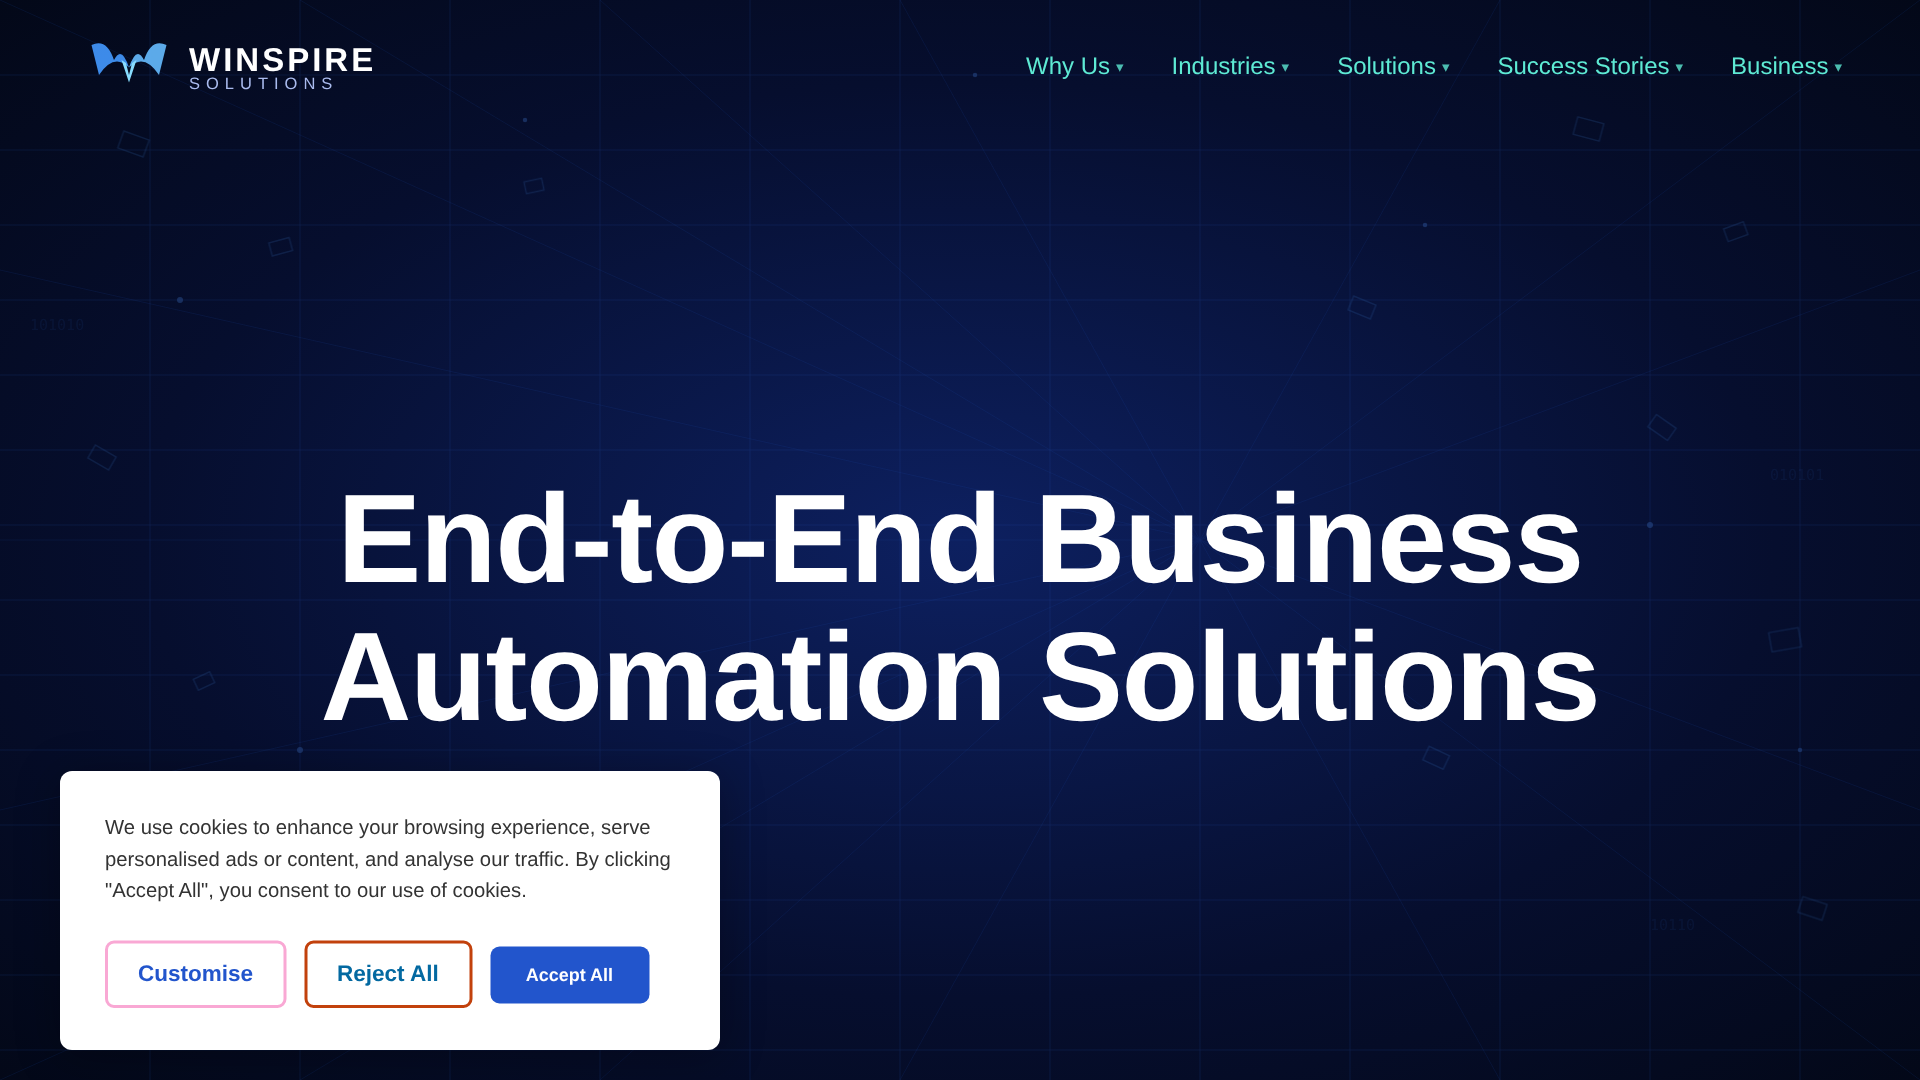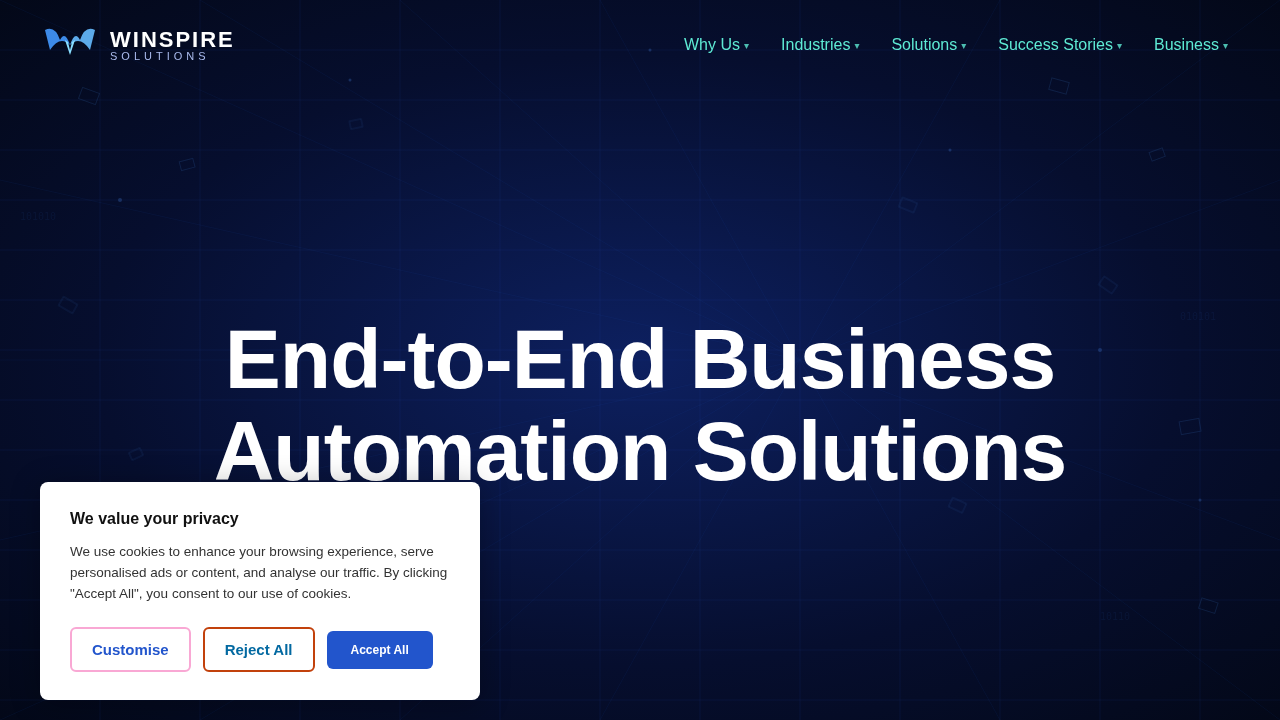--- a/index.html
+++ b/index.html
@@ -42,20 +42,21 @@
     
     .navbar {
       position: relative;
       z-index: 10;
       display: flex;
       align-items: center;
       justify-content: space-between;
       padding: 16px 40px;
       height: 90px;
       background: transparent;
+      margin-left: 16px;
     }
 
     .logo-area {
       display: flex;
       align-items: center;
       gap: 10px;
     }
 
     .logo-icon {
       width: 60px;
@@ -351,21 +352,20 @@
       </a>
     </div>
 
   </nav>
 
   <div class="hero-content">
     <h1 class="hero-title">End-to-End Business Automation Solutions</h1>
   </div>
 
   <div class="cookie-banner">
-    <div class="cookie-title">We value your privacy</div>
     <p class="cookie-text">We use cookies to enhance your browsing experience, serve personalised ads or content, and analyse our traffic. By clicking "Accept All", you consent to our use of cookies.</p>
     <div class="cookie-buttons">
       <button class="btn-customise">Customise</button>
       <button class="btn-reject">Reject All</button>
       <button class="btn-accept">Accept All</button>
     </div>
   </div>
 </div>
 
 </body></html>

